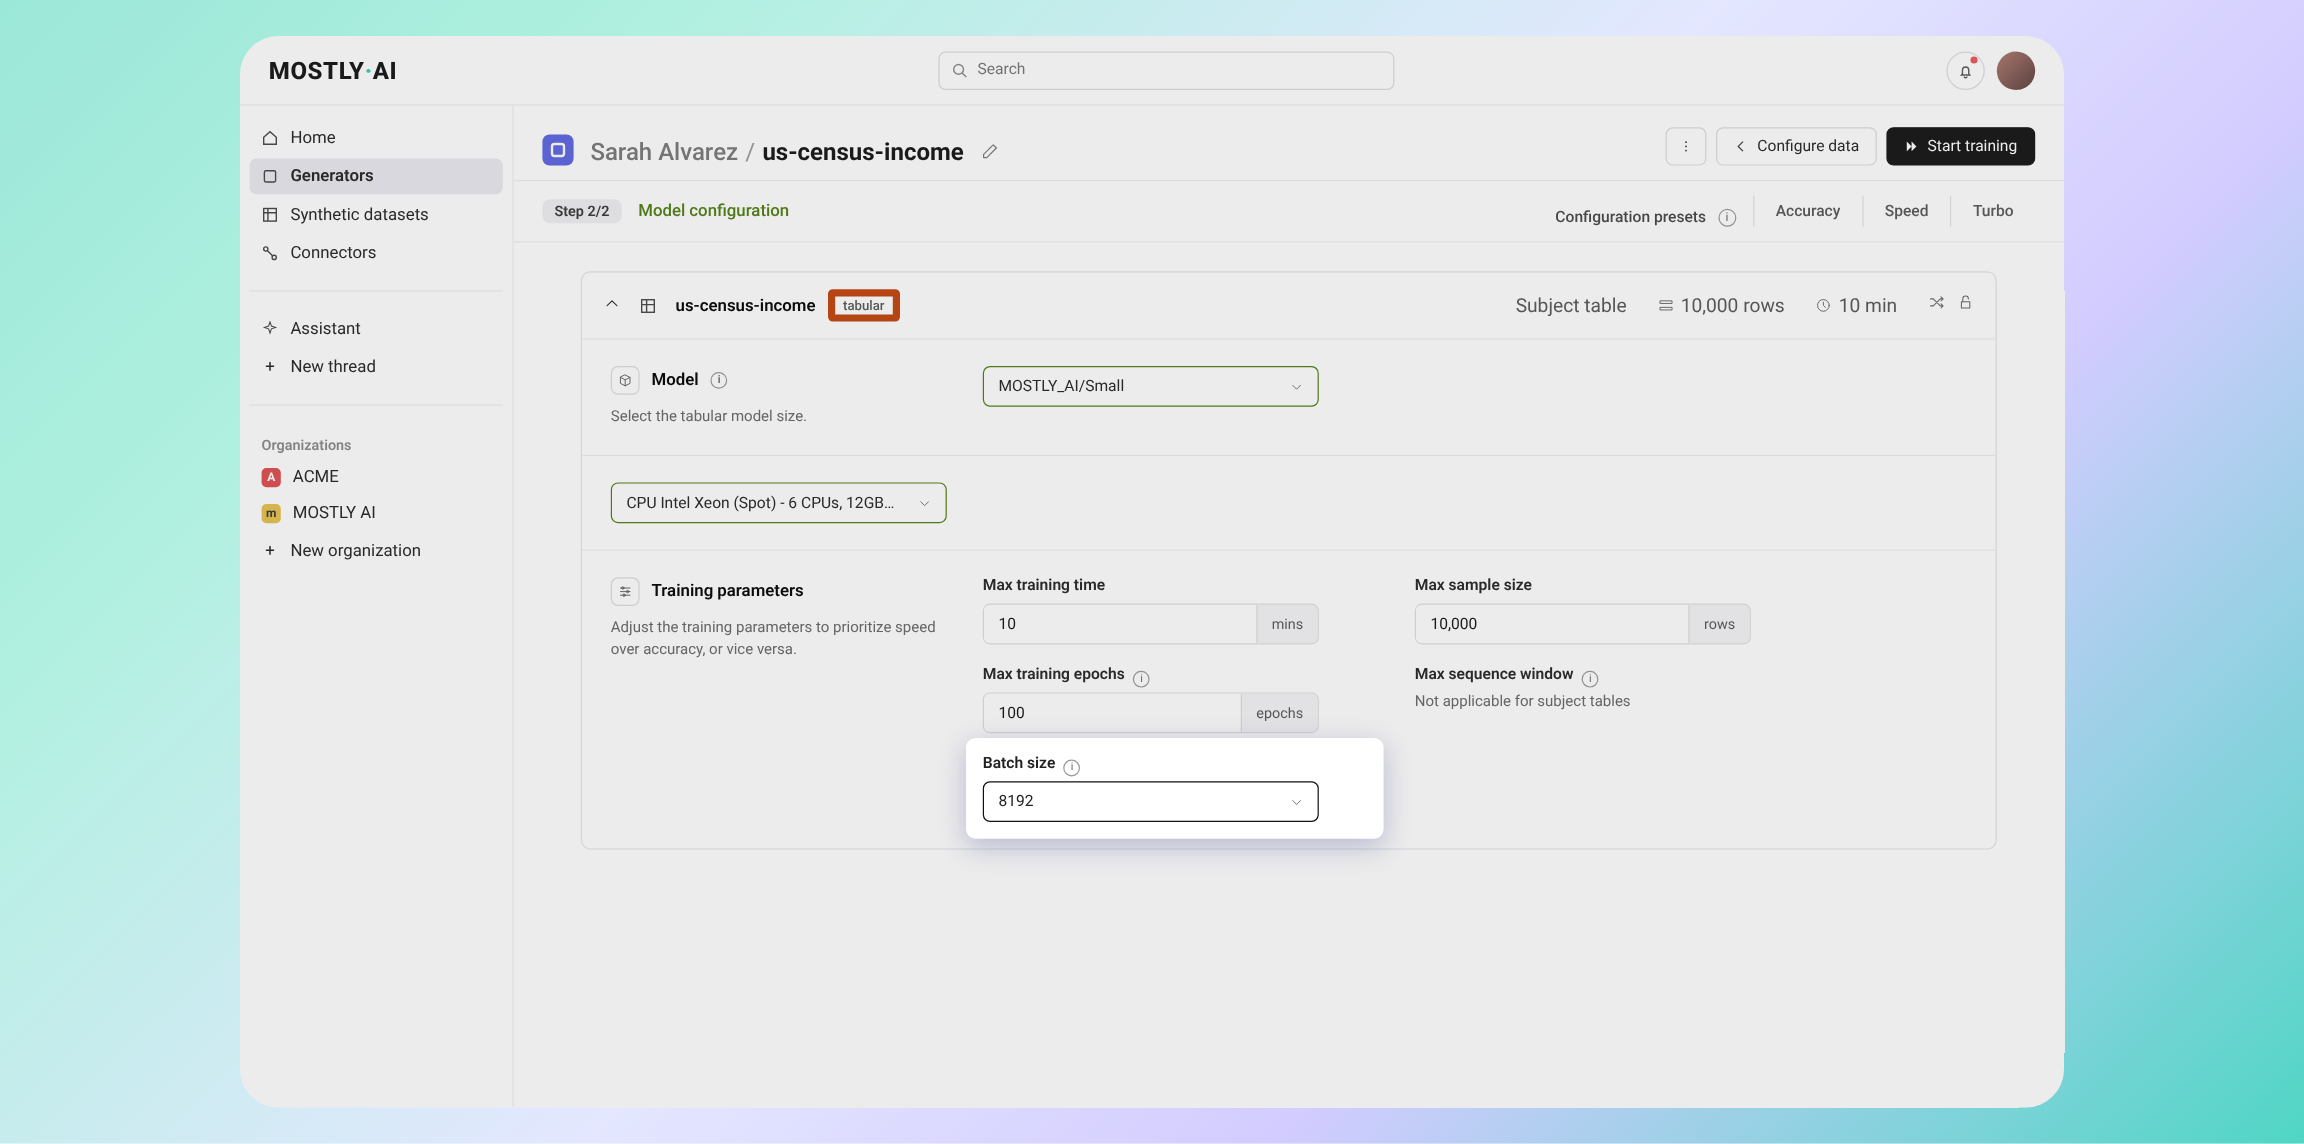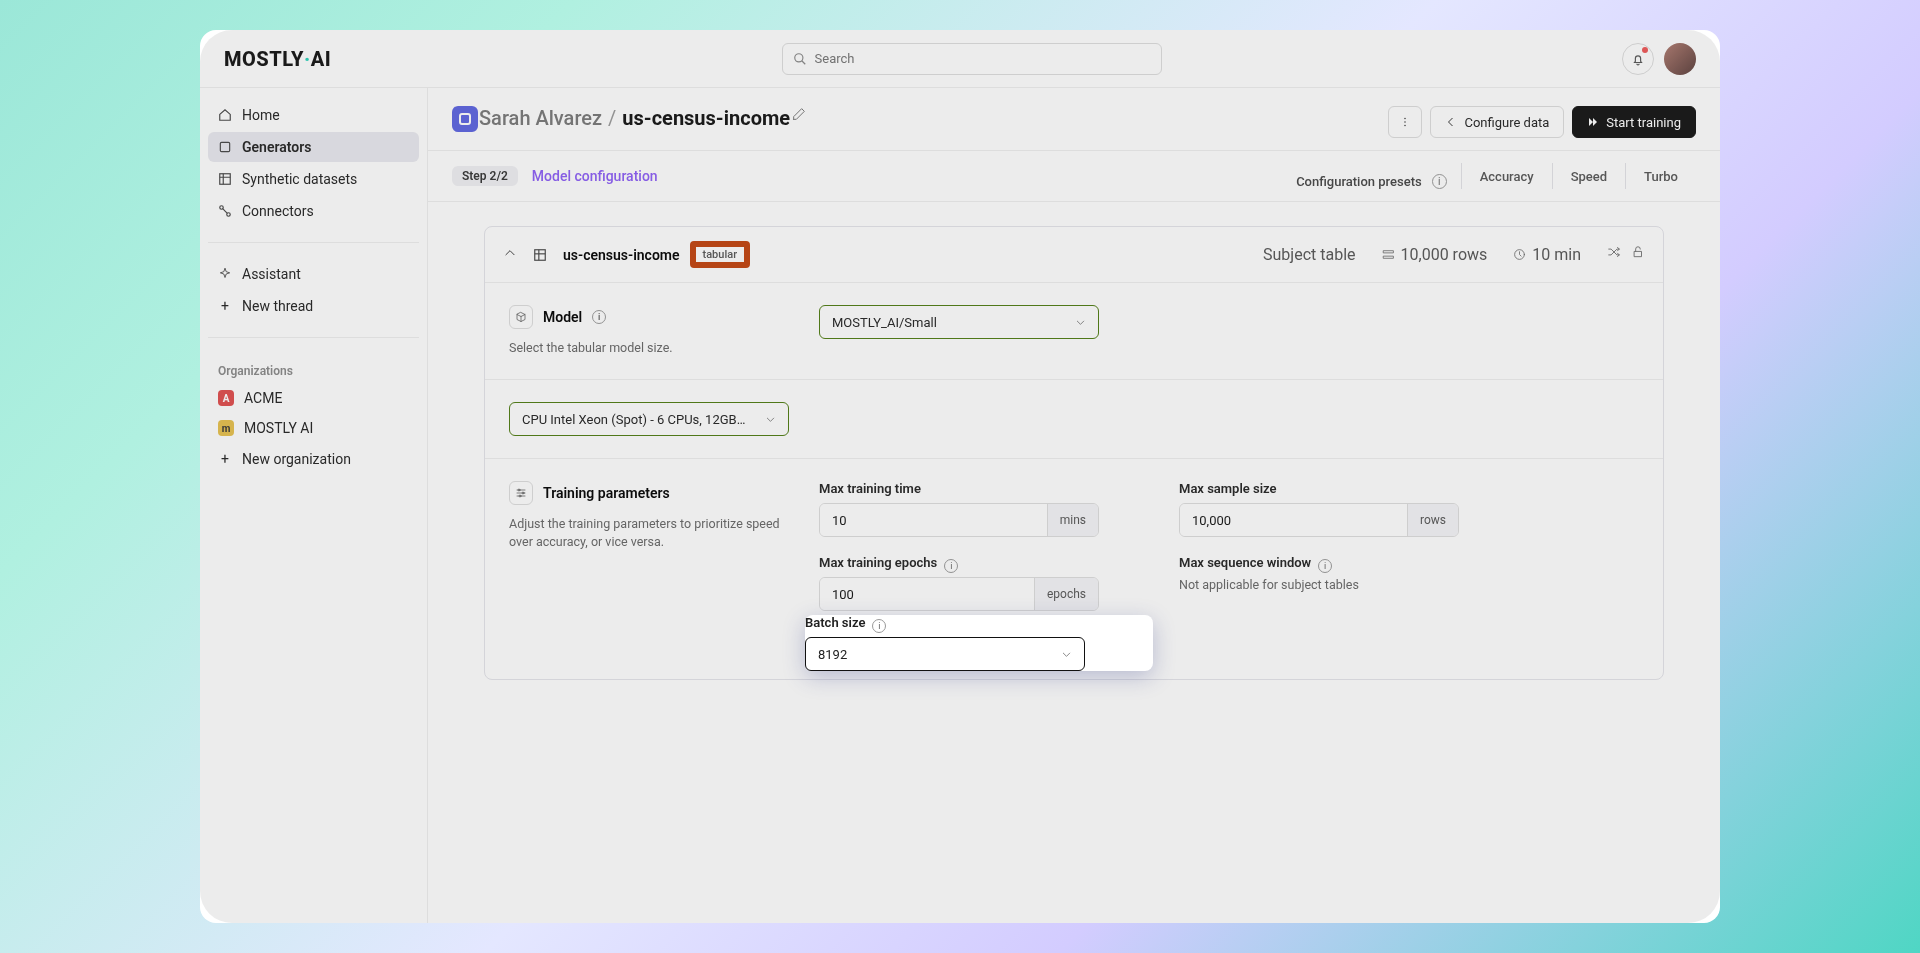--- a/index.html
+++ b/index.html
@@ -1,18 +1,18 @@
 <!DOCTYPE html>
 <html><head>
   <meta charset="utf-8">
   <style>
     * { margin:0; padding:0; box-sizing:border-box; font-family: -apple-system, BlinkMacSystemFont, "Segoe UI", Roboto, Helvetica, Arial, sans-serif; }
     body { width:1920px; height:953px; overflow:hidden; background:linear-gradient(135deg,#9be7d8 0%,#b0f0e0 20%,#e4e7ff 50%,#d3ccff 70%,#4fd6c4 100%); display:flex; align-items:center; justify-content:center; }
     .app-frame { position:relative; width:1520px; height:893px; top:0; border-radius:32px; background:rgba(255,255,255,0.05); backdrop-filter:blur(10px); }
-    .app { width:100%; height:100%; border-radius:16px; background:#fff; display:flex; flex-direction:column; overflow:hidden; position:absolute; }
+    .app { width:100%; height:100%; border-radius:32px; background:#fff; display:flex; flex-direction:column; overflow:hidden; position:absolute; }
     .overlay { position:absolute; inset:0; background:rgba(100,100,100,0.12); border-radius:32px; pointer-events:none; z-index:50;}
 
     
     .topbar { height:58px; display:flex; align-items:center; padding:0 24px; border-bottom:1px solid #eee; }
     .logo { font-size:20px; font-weight:800; letter-spacing:0.5px; color:#111; }
     .logo .dot { color:#24d3b8; }
     .spacer { flex:1; }
     .search { width:380px; height:32px; border:1px solid #ddd; border-radius:6px; display:flex; align-items:center; padding:0 10px; color:#888; margin:0 auto; }
     .search svg{width:14px;height:14px;fill:#888;margin-right:8px;}
     .search input { border:0; outline:0; flex:1; font-size:13px; }
@@ -29,21 +29,21 @@
     .side-item svg{width:14px;height:14px;fill:#444;}
     .side-divider{height:1px;background:#eee;margin:14px 0;}
     .side-title{font-size:12px;color:#888;font-weight:600;padding:4px 10px;margin-top:6px;}
     .org{display:flex;align-items:center;gap:10px;height:28px;padding:0 10px;border-radius:6px;}
     .org .badge{width:16px;height:16px;border-radius:4px;display:flex;align-items:center;justify-content:center;font-size:10px;font-weight:700;color:#fff;}
     .add-row{display:flex;align-items:center;gap:10px;height:30px;padding:0 10px;color:#222;}
     .plus{width:14px;text-align:center;color:#222;}
 
     
     .main{flex:1;display:flex;flex-direction:column;overflow:hidden;position:relative;}
-    .page-header{display:flex;align-items:flex-start;padding:18px 24px 12px 24px;gap:1px;border-bottom:1px solid #eee;}
+    .page-header{display:flex;align-items:flex-end;padding:18px 24px 12px 24px;gap:14px;border-bottom:1px solid #eee;}
     .gen-icon{width:26px;height:26px;border-radius:6px;background:#5b62e1;display:flex;align-items:center;justify-content:center;}
     .gen-icon span{width:12px;height:12px;border:2px solid #fff;border-radius:3px;}
     .breadcrumb{display:flex;align-items:center;gap:6px;font-size:20px;}
     .breadcrumb .owner{color:#777;font-weight:500;}
     .breadcrumb .name{color:#111;font-weight:700;}
     .edit-icon svg{width:16px;height:16px;stroke:#777;fill:none;}
     .header-actions{display:flex;gap:8px;margin-left:auto;}
     .btn{height:32px;padding:0 14px;border-radius:6px;border:1px solid #ddd;background:#fff;display:flex;align-items:center;gap:7px;font-size:13px;color:#222;cursor:pointer;}
     .btn.icon-only{width:34px;justify-content:center;padding:0;}
     .btn.primary{background:#111;color:#fff;border-color:#111;}
@@ -79,21 +79,21 @@
     .select{width:280px;height:34px;border:1px solid #4d7c0f;border-radius:6px;display:flex;align-items:center;padding:0 12px;font-size:13px;justify-content:space-between;color:#222;}
     .select svg{width:11px;height:11px;stroke:#555;fill:none;}
     .fields{display:grid;grid-template-columns:320px 320px;gap:18px 40px;}
     .field label{display:block;font-size:13px;font-weight:600;color:#222;margin-bottom:7px;}
     .field .lbl-row{display:flex;align-items:center;gap:7px;}
     .field .lbl-row .info{width:14px;height:14px;border:1px solid #999;border-radius:50%;display:flex;align-items:center;justify-content:center;font-size:9px;color:#666;}
     .input-group{display:flex;border:1px solid #ddd;border-radius:6px;overflow:hidden;height:34px;width:280px;}
     .input-group input{border:0;outline:0;padding:0 12px;flex:1;font-size:13px;color:#111;}
     .input-group .suffix{background:#f4f4f7;border-left:1px solid #ddd;padding:0 12px;display:flex;align-items:center;font-size:12px;color:#555;}
     .note{font-size:12.5px;color:#666;}
-    .field.highlighted{background:#fff;border-radius:8px;box-shadow:0 6px 22px rgba(50,60,140,0.28);margin:-14px;position:relative;z-index:60;}
+    .field.highlighted{background:#fff;border-radius:8px;box-shadow:0 6px 22px rgba(50,60,140,0.28);padding:14px;margin:-14px;position:relative;z-index:60;}
     .field.highlighted .select{border:1px solid #111;}
 
     
     .svg-stroke{stroke-width:1.5;stroke-linecap:round;stroke-linejoin:round;}
   </style>
 </head>
 <body>
 
 <div class="app-frame">
   <div class="app">
@@ -209,21 +209,21 @@
             <button class="btn primary">
               <svg viewBox="0 0 24 24">
                   <path d="M4 4l8 8-8 8zM12 4l8 8-8 8z" fill="#fff"></path>
                 </svg>
               <span>Start training</span>
             </button>
           </div>
         </div>
         <div class="sub-header">
           <span class="step-badge">Step 2/2</span>
-          <span style="font-weight:500;color:#8b5cf6;">Model configuration</span>
+          <span style="font-weight:500;color:#4d7c0f;">Model configuration</span>
           <div class="presets">
             <span class="lbl">Configuration presets</span>
             <span class="info">i</span>
             <span class="preset-opt">Accuracy</span>
             <span class="preset-opt">Speed</span>
             <span class="preset-opt">Turbo</span>
           </div>
         </div>
 
         <div class="config-scroll">

